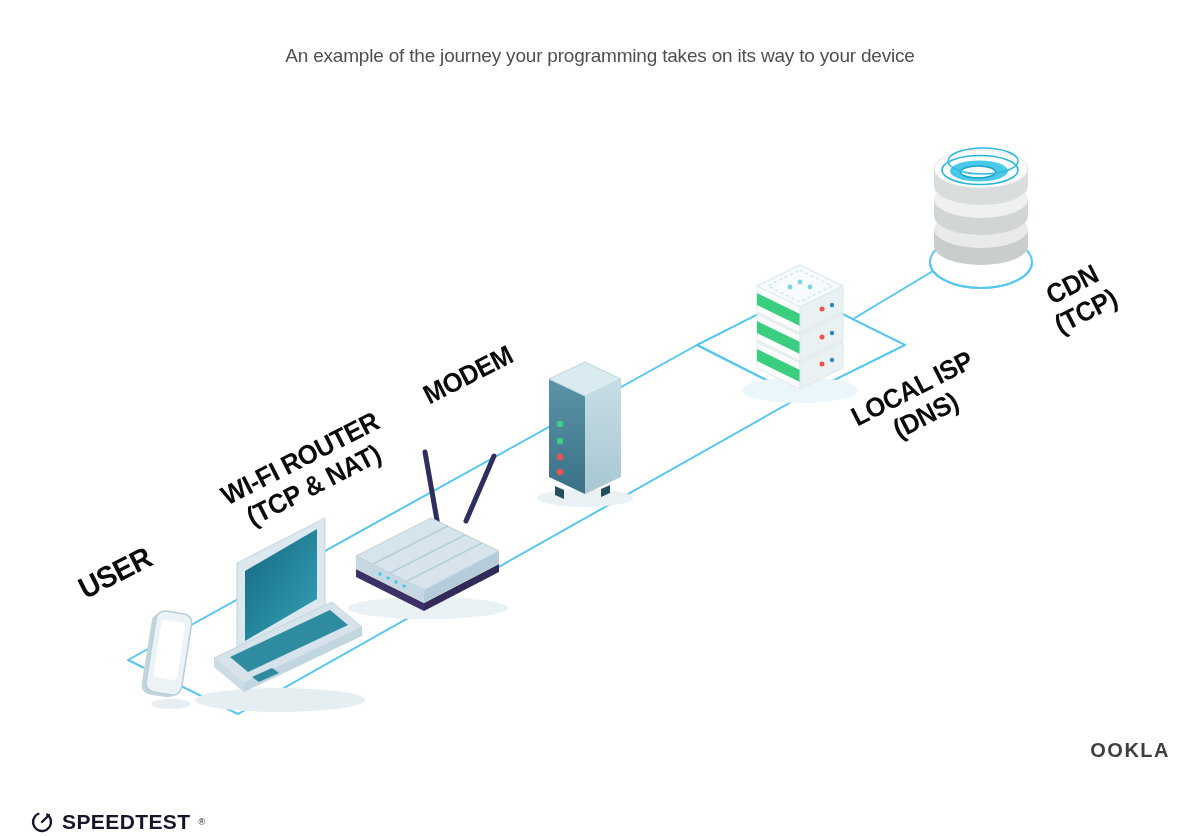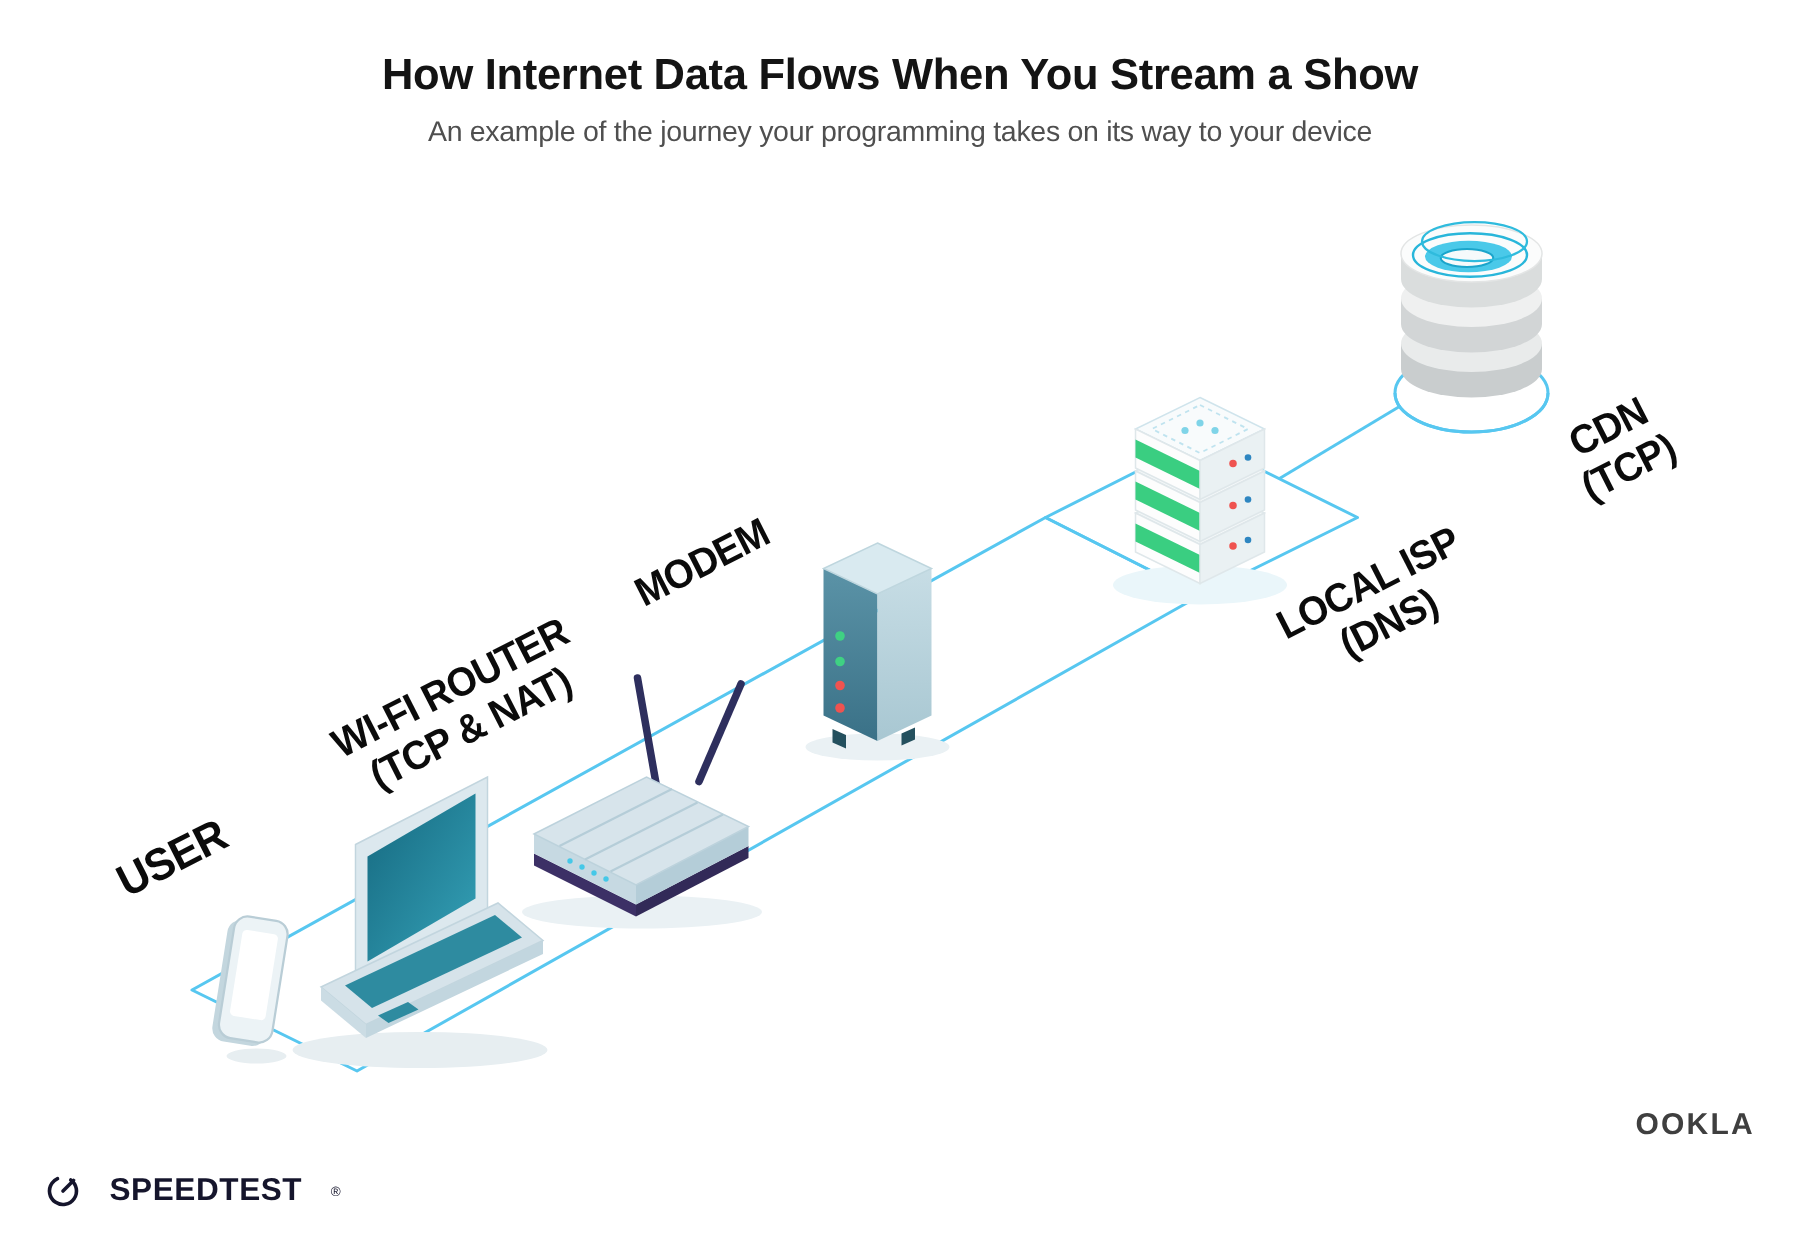--- a/index.html
+++ b/index.html
@@ -13,33 +13,32 @@
   .scene{position:absolute;left:0;top:0;width:1200px;height:836px;}
 
   .iso-label{position:absolute;font-weight:700;color:#0b0b0b;text-align:center;line-height:1.12;
              letter-spacing:-0.5px;transform:rotate(-27deg) scaleX(0.95);}
   .label-user{left:50px;top:556px;width:130px;font-size:30px;}
   .label-router{left:182px;top:442px;width:250px;font-size:27px;}
   .label-modem{left:398px;top:360px;width:140px;font-size:27px;}
   .label-isp{left:824px;top:372px;width:190px;font-size:27px;}
   .label-cdn{left:1016px;top:268px;width:126px;font-size:27px;}
 
-  .footer-left{position:absolute;left:30px;top:782px;display:flex;align-items:center;gap:19px;}
+  .footer-left{position:absolute;left:30px;top:810px;display:flex;align-items:center;gap:8px;}
   .footer-left .brand{font-size:21px;font-weight:700;color:#15152c;letter-spacing:0.4px;}
   .footer-left sup{font-size:9px;color:#15152c;}
   .footer-right{position:absolute;right:30px;top:739px;font-size:20px;font-weight:700;
                 color:#3f3f3f;letter-spacing:1.5px;}
 </style>
 </head>
 <body>
 
 <div class="canvas">
 
   <div class="header">
-    <h1>How Internet Data Flows When You Stream a Show</h1>
     <div class="subtitle">An example of the journey your programming takes on its way to your device</div>
   </div>
 
   <svg class="scene" viewBox="0 0 1200 836">
     <defs>
       <linearGradient id="screenGrad" x1="0" y1="0" x2="1" y2="1">
         <stop offset="0" stop-color="#15687f"></stop>
           <stop offset="1" stop-color="#35a2b8"></stop>
       </linearGradient>
       <linearGradient id="modemLeftG" x1="0" y1="0" x2="0" y2="1">

